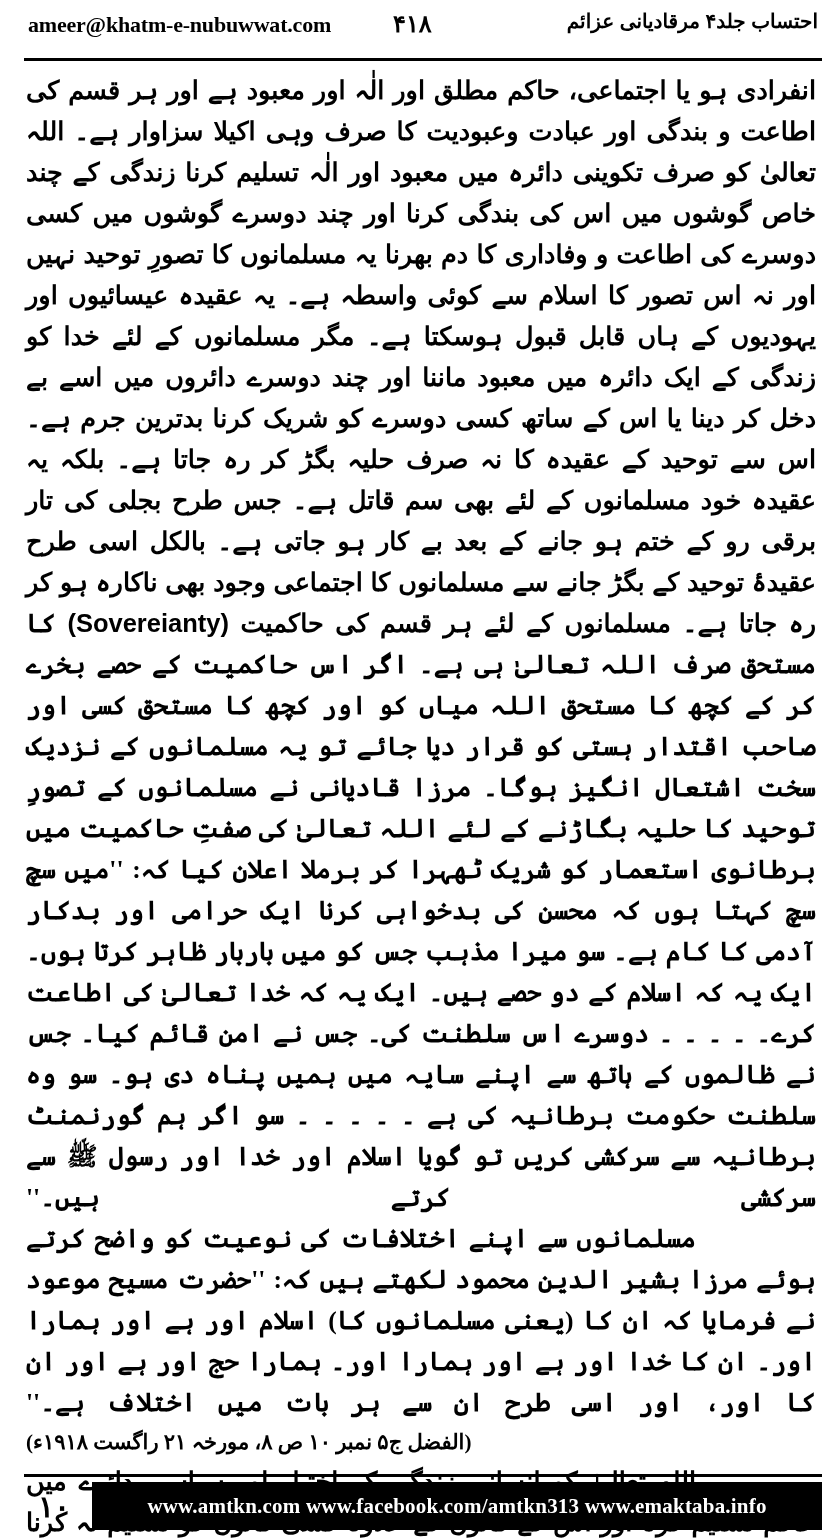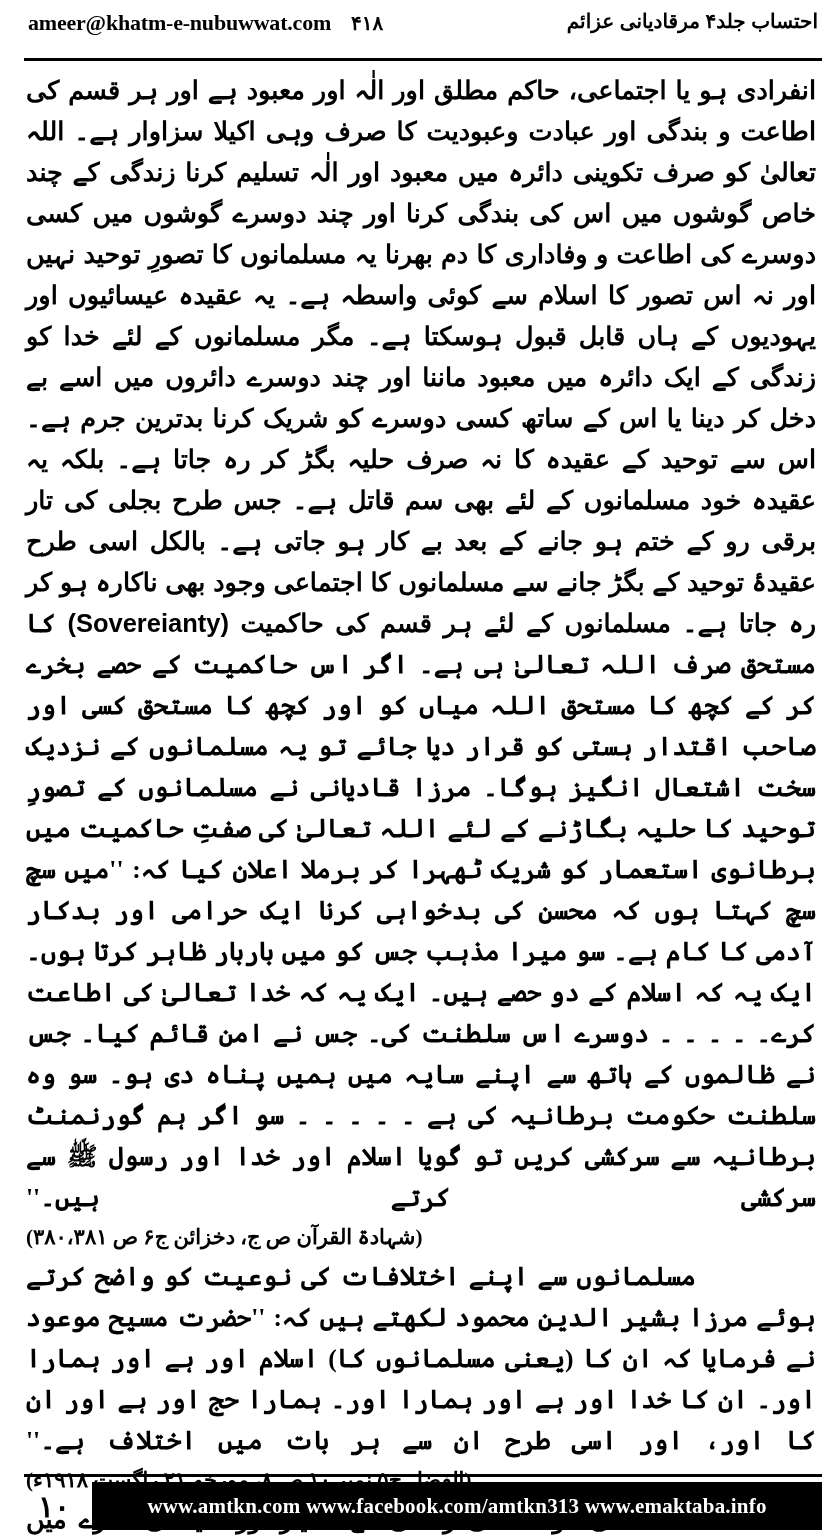--- a/index.html
+++ b/index.html
@@ -42,34 +42,35 @@
     font-size: 20px;
     font-weight: bold;
     letter-spacing: 0px;
     white-space: nowrap;
     line-height: 1.15;
   }
   .header-left {
     direction: ltr;
     display: flex;
     align-items: baseline;
-    gap: 20px;
+    gap: 39px;
   }
   .header-email {
     font-family: "Liberation Serif", serif;
     font-size: 22px;
     font-weight: bold;
     letter-spacing: -0.2px;
     white-space: nowrap;
   }
   .header-page-no {
     font-family: "Liberation Serif", serif;
-    font-size: 20px;
-    font-weight: bold;
-    white-space: nowrap;
+    font-size: 24px;
+    font-weight: bold;
+    white-space: nowrap;
+    margin-left: 23px;
   }
 
   .rule {
     position: absolute;
     left: 24px;
     right: 18px;
     height: 3px;
     background: #000000;
   }
   .rule-top { top: 58px; }
@@ -182,21 +183,20 @@
 
   <div class="body-col">
 
     <p class="para">
       <span>انفرادی ہو یا اجتماعی، حاکم مطلق اور الٰہ اور معبود ہے اور ہر قسم کی اطاعت و بندگی اور عبادت وعبودیت کا صرف وہی اکیلا سزاوار ہے۔ اللہ تعالیٰ کو صرف تکوینی دائرہ میں معبود اور الٰہ تسلیم کرنا زندگی کے چند خاص گوشوں میں اس کی بندگی کرنا اور چند دوسرے گوشوں میں کسی دوسرے کی اطاعت و وفاداری کا دم بھرنا یہ مسلمانوں کا تصورِ توحید نہیں اور نہ اس تصور کا اسلام سے کوئی واسطہ ہے۔ یہ عقیدہ عیسائیوں اور یہودیوں کے ہاں قابل قبول ہوسکتا ہے۔ مگر مسلمانوں کے لئے خدا کو زندگی کے ایک دائرہ میں معبود ماننا اور چند دوسرے دائروں میں اسے بے دخل کر دینا یا اس کے ساتھ کسی دوسرے کو شریک کرنا بدترین جرم ہے۔ اس سے توحید کے عقیدہ کا نہ صرف حلیہ بگڑ کر رہ جاتا ہے۔ بلکہ یہ عقیدہ خود مسلمانوں کے لئے بھی سم قاتل ہے۔ جس طرح بجلی کی تار برقی رو کے ختم ہو جانے کے بعد بے کار ہو جاتی ہے۔ بالکل اسی طرح عقیدۂ توحید کے بگڑ جانے سے مسلمانوں کا اجتماعی وجود بھی ناکارہ ہو کر رہ جاتا ہے۔ مسلمانوں کے لئے ہر قسم کی حاکمیت</span>
       <span class="latin-inline">(Sovereianty)</span>
       <span>کا مستحق صرف اللہ تعالیٰ ہی ہے۔ اگر اس حاکمیت کے حصے بخرے کر کے کچھ کا مستحق اللہ میاں کو اور کچھ کا مستحق کسی اور صاحب اقتدار ہستی کو قرار دیا جائے تو یہ مسلمانوں کے نزدیک سخت اشتعال انگیز ہوگا۔ مرزا قادیانی نے مسلمانوں کے تصورِ توحید کا حلیہ بگاڑنے کے لئے اللہ تعالیٰ کی صفتِ حاکمیت میں برطانوی استعمار کو شریک ٹھہرا کر برملا اعلان کیا کہ:</span>
       <span class="quoted">''میں سچ سچ کہتا ہوں کہ محسن کی بدخواہی کرنا ایک حرامی اور بدکار آدمی کا کام ہے۔ سو میرا مذہب جس کو میں باربار ظاہر کرتا ہوں۔ ایک یہ کہ اسلام کے دو حصے ہیں۔ ایک یہ کہ خدا تعالیٰ کی اطاعت کرے۔ ۔ ۔ ۔ ۔ دوسرے اس سلطنت کی۔ جس نے امن قائم کیا۔ جس نے ظالموں کے ہاتھ سے اپنے سایہ میں ہمیں پناہ دی ہو۔ سو وہ سلطنت حکومت برطانیہ کی ہے ۔ ۔ ۔ ۔ ۔ سو اگر ہم گورنمنٹ برطانیہ سے سرکشی کریں تو گویا اسلام اور خدا اور رسول ﷺ سے سرکشی کرتے ہیں۔''</span>
     </p>
 
-    <p class="ref-line left-align">(شہادۃ القرآن ص ج، دخزائن ج۶ ص ۳۸۰،۳۸۱)</p>
 
     <p class="para">
       <span class="lead-space"></span><span>مسلمانوں سے اپنے اختلافات کی نوعیت کو واضح کرتے ہوئے مرزا بشیر الدین محمود لکھتے ہیں کہ:</span>
       <span class="quoted">''حضرت مسیح موعود نے فرمایا کہ ان کا (یعنی مسلمانوں کا) اسلام اور ہے اور ہمارا اور۔ ان کا خدا اور ہے اور ہمارا اور۔ ہمارا حج اور ہے اور ان کا اور، اور اسی طرح ان سے ہر بات میں اختلاف ہے۔''</span>
     </p>
 
     <p class="ref-line left-align">(الفضل ج۵ نمبر ۱۰ ص ۸، مورخہ ۲۱ راگست ۱۹۱۸ء)</p>
 
     <p class="para">
       <span class="lead-space"></span><span>اللہ تعالیٰ کو انسانی زندگی کے اختیار اور سیاسی دائرے میں حاکم تسلیم کرنا اور اس کے قانون کے علاوہ کسی قانون کو تسلیم نہ کرنا ہر دور کے مستبد حکمرانوں، دین سے بیزار لوگوں اور ملحدین</span>

